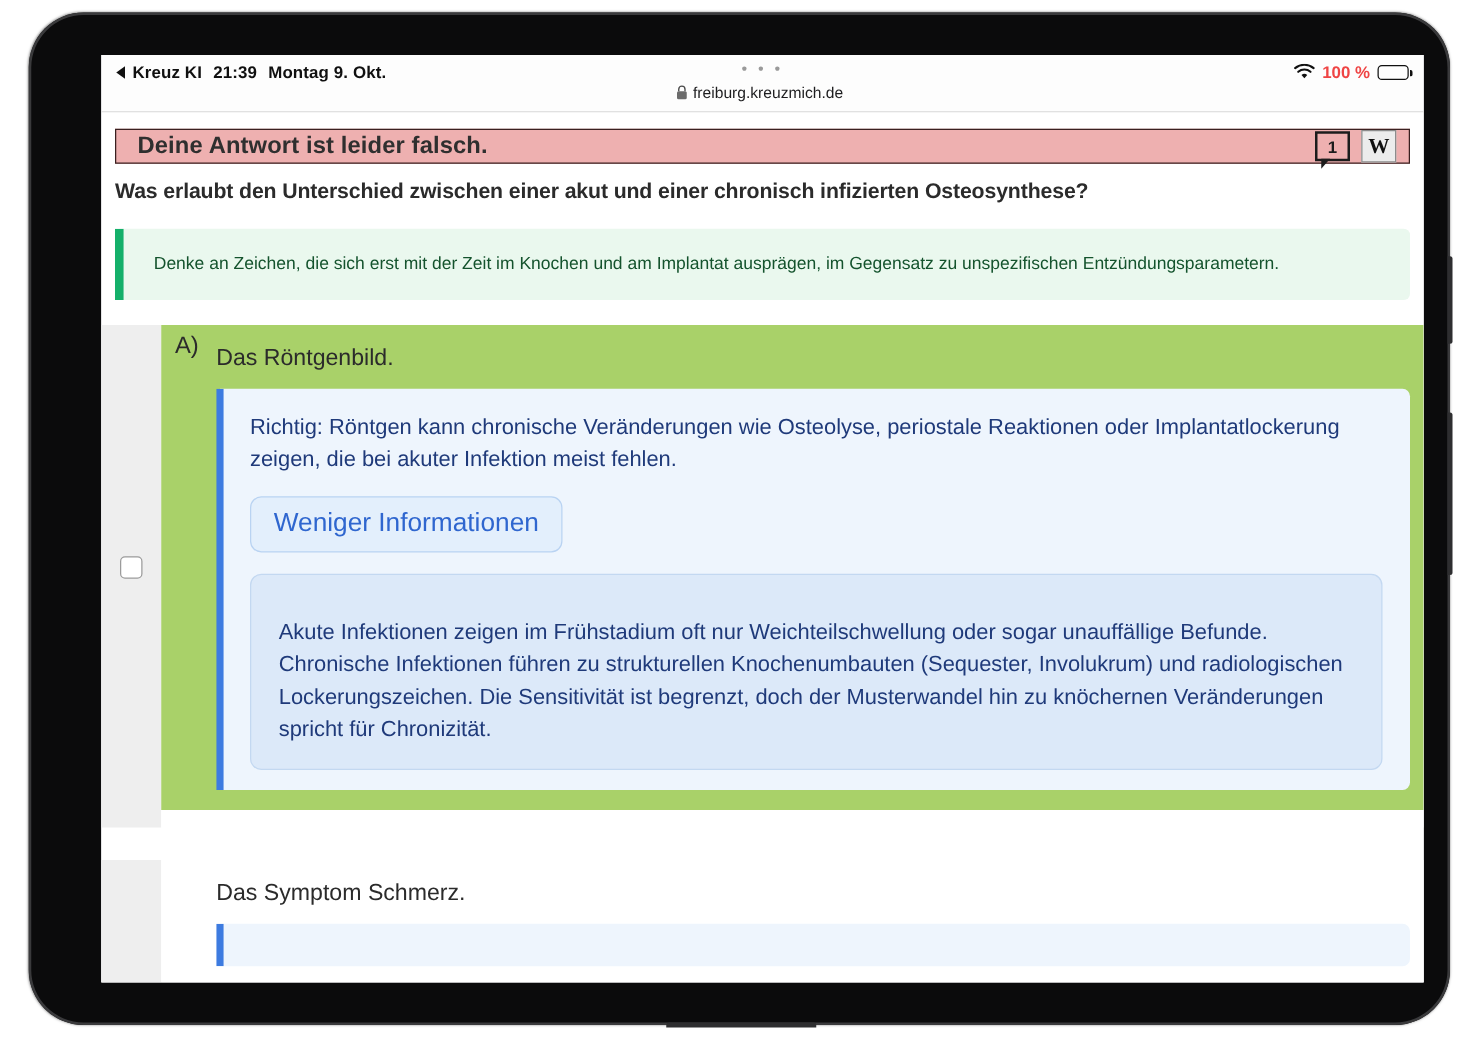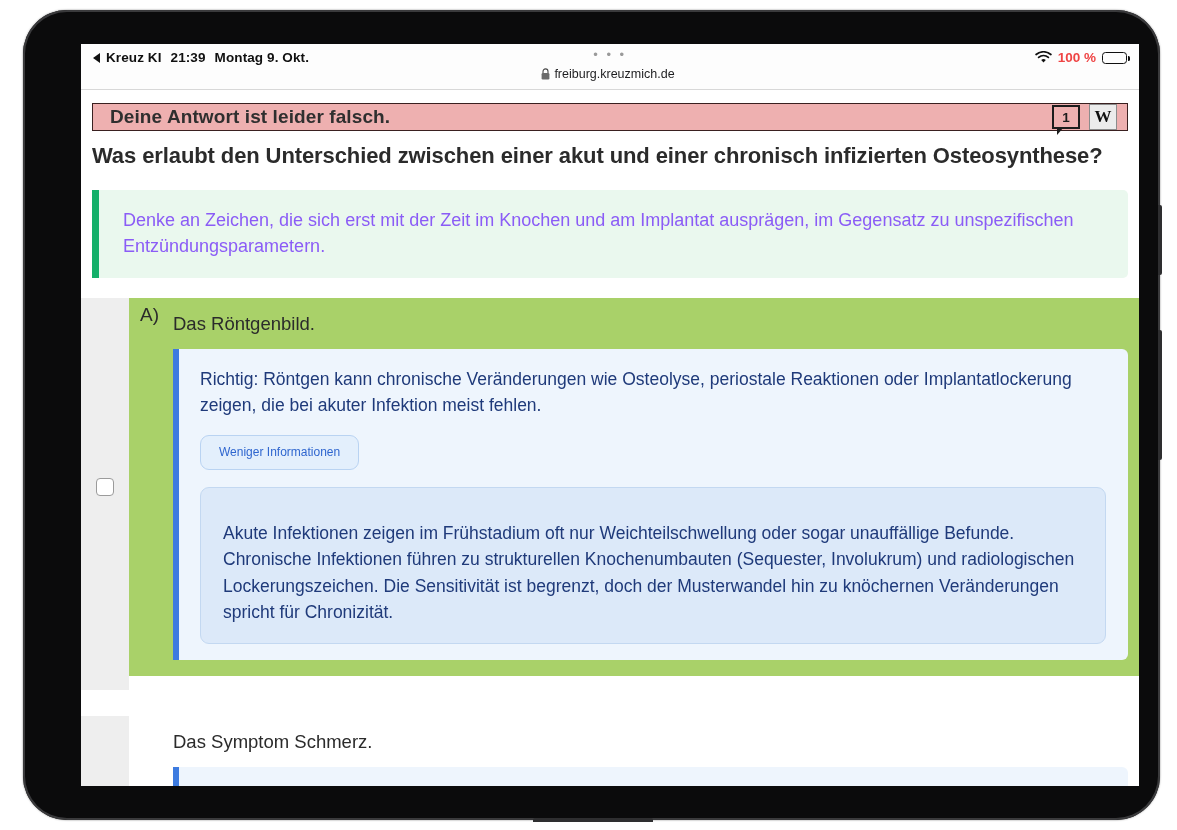--- a/index.html
+++ b/index.html
@@ -202,38 +202,38 @@
     justify-content: center;
     font-family: "Liberation Serif", serif;
     font-size: 17px;
     font-weight: bold;
     color: #101010;
   }
 
   
   #question-text {
     margin: 11px 11px 0 11px;
-    font-size: 22px;
+    font-size: 17px;
     font-weight: bold;
     color: #2b2b2b;
     line-height: 1.25;
     letter-spacing: -0.1px;
   }
 
   
   #hint-box {
     margin: 20px 11px 0 11px;
     background: #eaf8ee;
     border-left: 7px solid #14b06a;
     border-radius: 0 5px 5px 0;
     padding: 17px 22px 19px 24px;
   }
   #hint-text {
-    font-size: 18px;
-    color: #8b5cf6;
+    font-size: 14px;
+    color: #14532d;
     line-height: 1.47;
   }
 
   
   #answer-list {
     margin-top: 20px;
     position: relative;
   }
   .answer-row {
     position: relative;
@@ -300,21 +300,21 @@
     line-height: 1.48;
   }
   .toggle-button {
     display: inline-block;
     margin-top: 16px;
     background: #e3effc;
     border: 1.4px solid #b9d3f2;
     border-radius: 9px;
     padding: 9px 18px 10px 18px;
     font-family: "Liberation Sans", sans-serif;
-    font-size: 12px;
+    font-size: 21px;
     color: #2f66cf;
     cursor: pointer;
   }
   .detail-box {
     margin-top: 17px;
     background: #dce9f9;
     border: 1.3px solid #c3d8f1;
     border-radius: 9px;
     padding: 32px 22px 18px 22px;
   }

